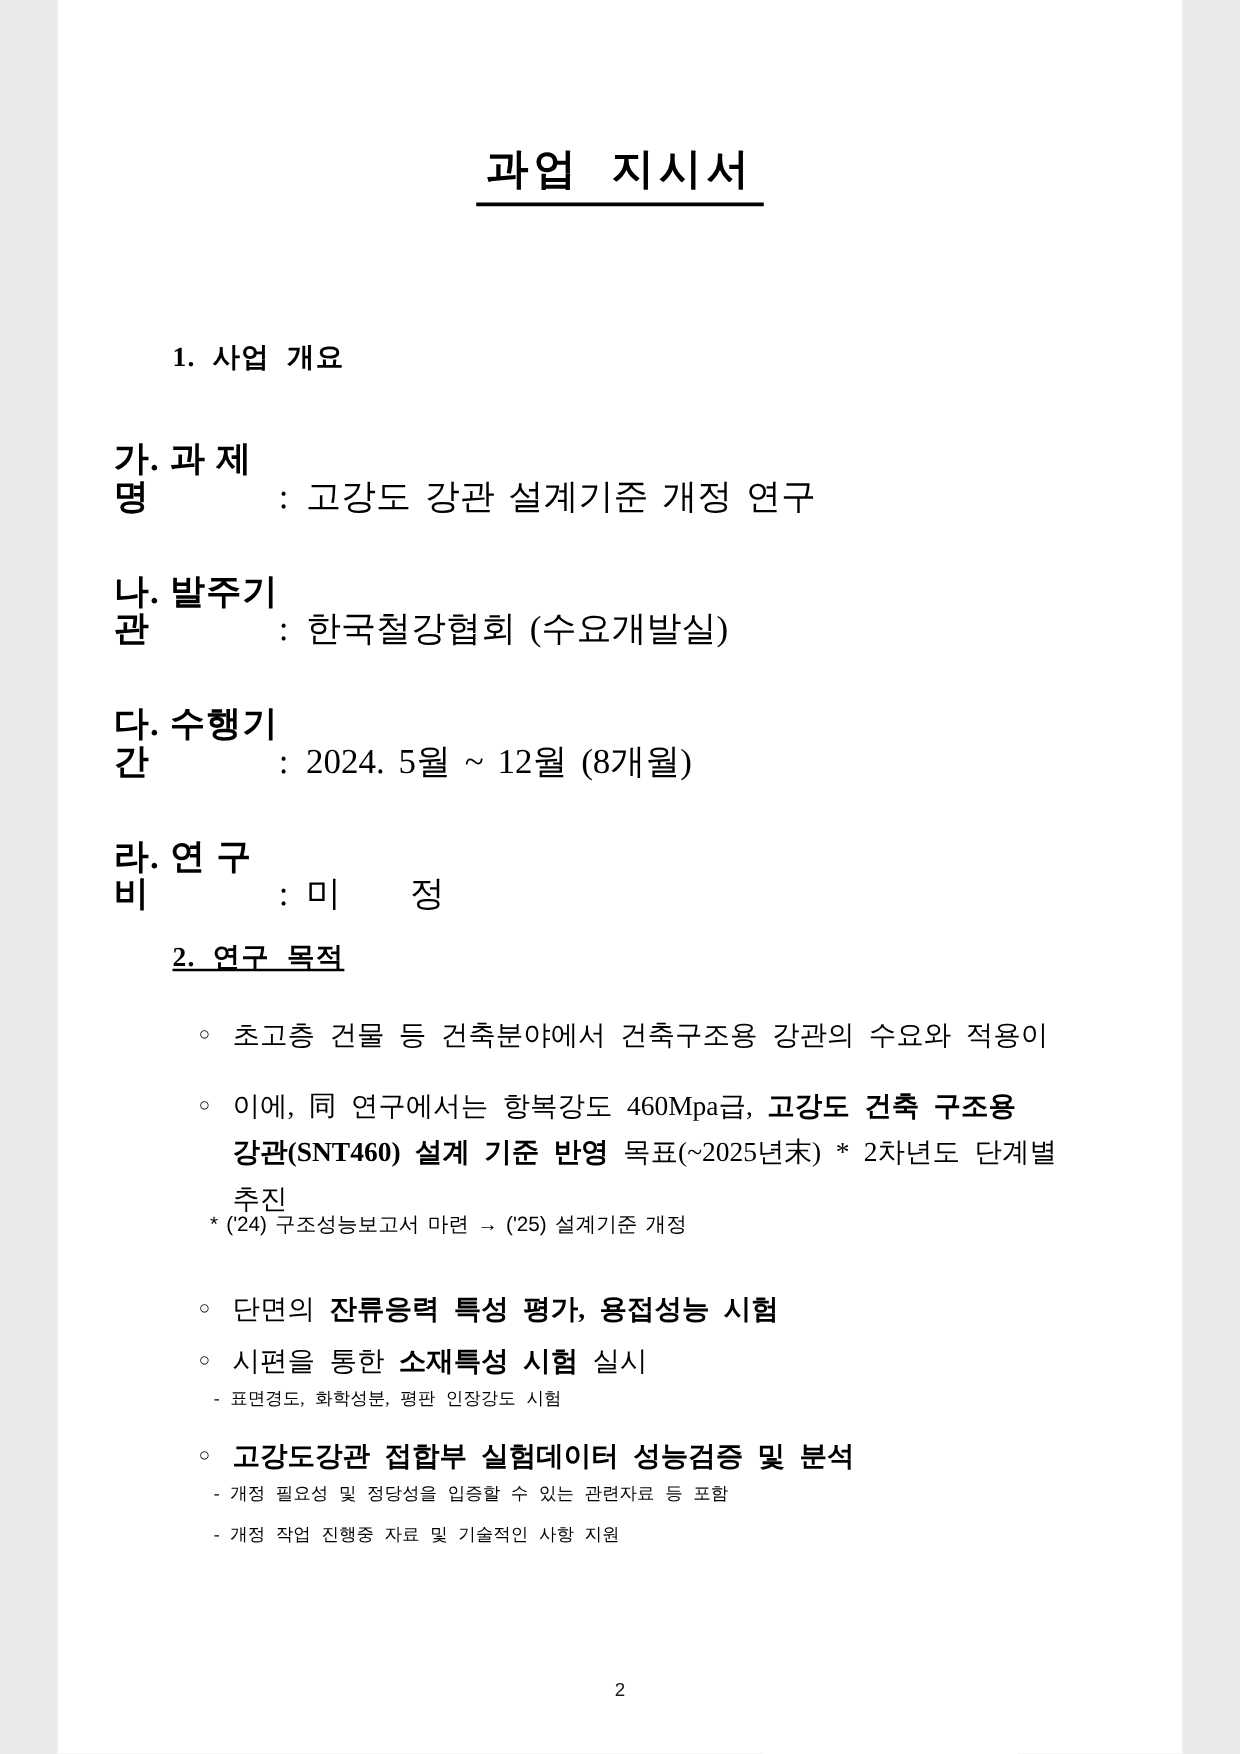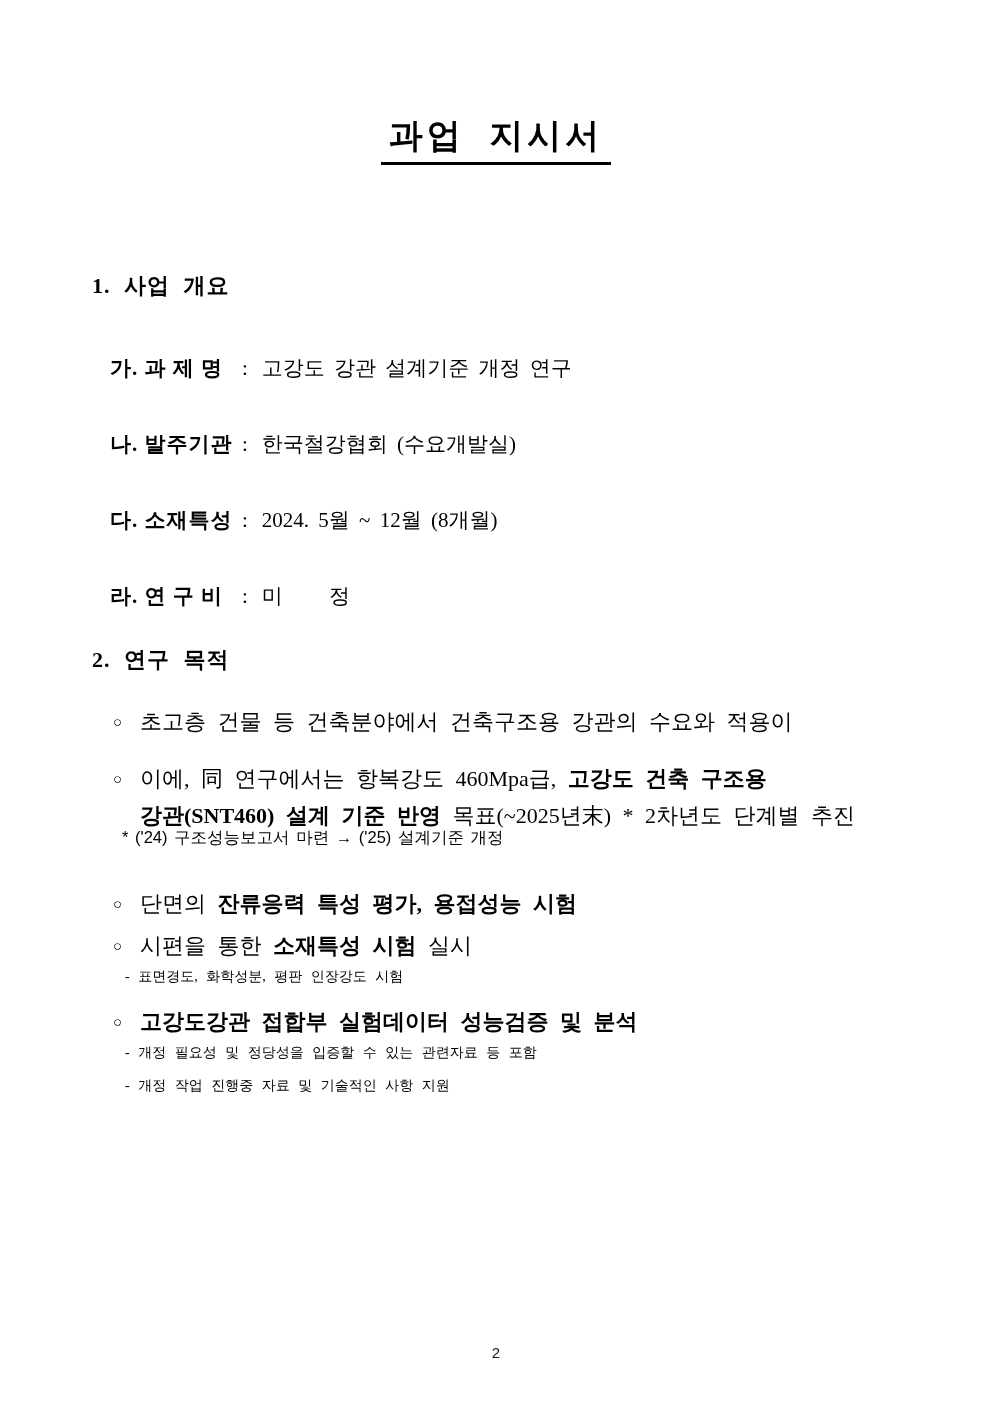--- a/index.html
+++ b/index.html
@@ -1,18 +1,18 @@
 <!DOCTYPE html>
 <html><head>
 <meta charset="utf-8">
 <style>
   * { margin: 0; padding: 0; box-sizing: border-box; }
   html, body { background: #e9e9e9; }
   .page {
-    width: 992px;
+    width: 900px;
     height: 1403px;
     margin: 0 auto;
     background: #ffffff;
     position: relative;
     overflow: hidden;
     color: #000000;
     font-family: "Liberation Serif", "DejaVu Serif", serif;
   }
   
   .title-wrap {
@@ -32,26 +32,26 @@
   
   .sec-heading {
     font-size: 22px;
     line-height: 30px;
     font-weight: bold;
     margin-left: 92px;
     letter-spacing: 1px;
     word-spacing: 7px;
   }
   .h-s1 { margin-top: 106px; }
-  .h-s2 { margin-top: 34px; }
+  .h-s2 { margin-top: 20px; text-decoration: underline; }
   .h-s3 { margin-top: 37px; }
   
   .item {
-    margin-left: 110px;
-    font-size: 21px;
+    margin-left: 45px;
+    font-size: 28px;
     line-height: 30px;
     margin-top: 46px;
   }
   .item.first { margin-top: 52px; }
   .item .label {
     display: inline-block;
     width: 132px;
     font-weight: bold;
     letter-spacing: 1px;
   }
@@ -126,21 +126,21 @@
   <div class="title-wrap">
     <span class="title-text">과업 지시서</span>
   </div>
 
   <h2 class="sec-heading h-s1">1. 사업 개요</h2>
 
   <div class="item first"><span class="label">가. 과 제 명</span><span class="colon">:</span><span class="val">고강도 강관 설계기준 개정 연구</span></div>
 
   <div class="item"><span class="label">나. 발주기관</span><span class="colon">:</span><span class="val">한국철강협회 (수요개발실)</span></div>
 
-  <div class="item"><span class="label">다. 소재특성</span><span class="colon">:</span><span class="val">2024. 5월 ~ 12월 (8개월)</span></div>
+  <div class="item"><span class="label">다. 수행기간</span><span class="colon">:</span><span class="val">2024. 5월 ~ 12월 (8개월)</span></div>
 
   <div class="item"><span class="label">라. 연 구 비</span><span class="colon">:</span><span class="val">미     정</span></div>
 
   <h2 class="sec-heading h-s2">2. 연구 목적</h2>
 
   <div class="bullet b1">
     <span class="marker">○</span>
     <div class="bline"><span>초고층 건물 등 건축분야에서 건축구조용 강관의 수요와 적용이</span></div>
   </div>
 

